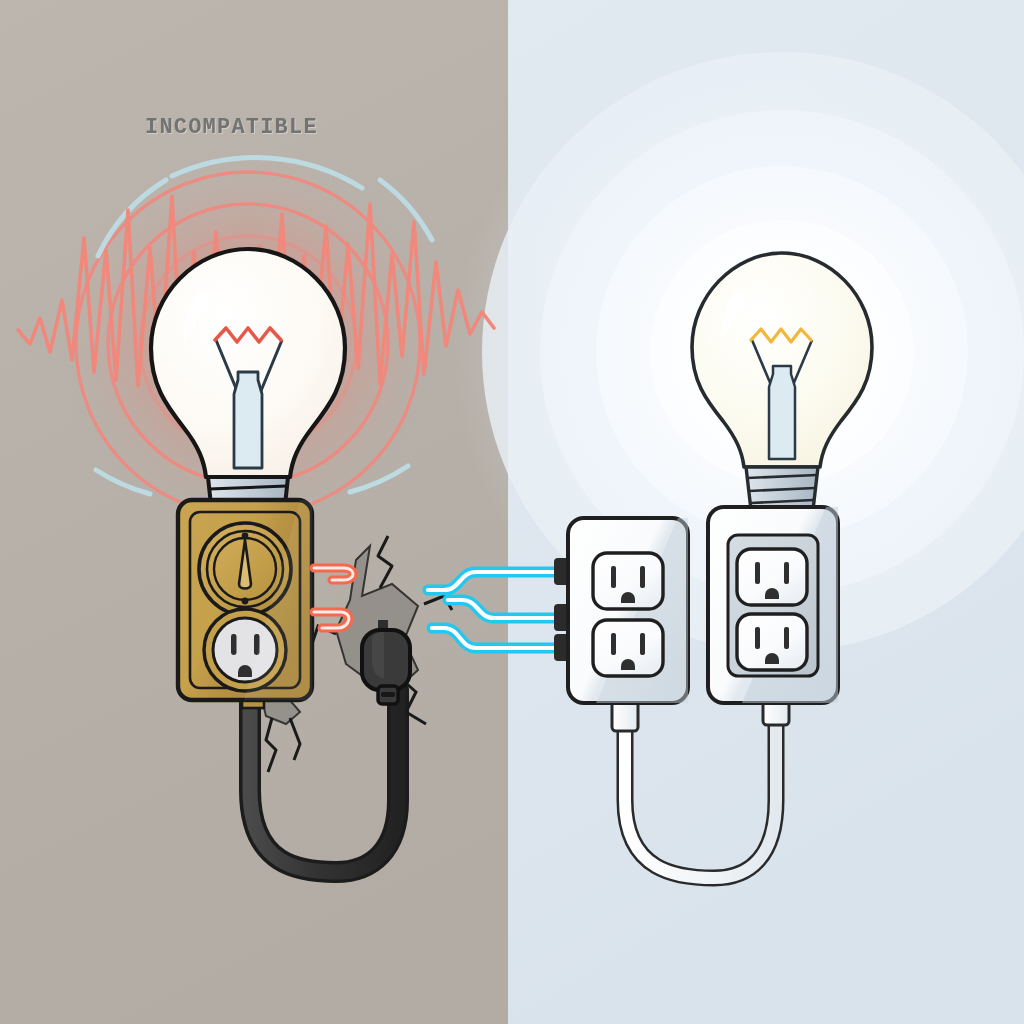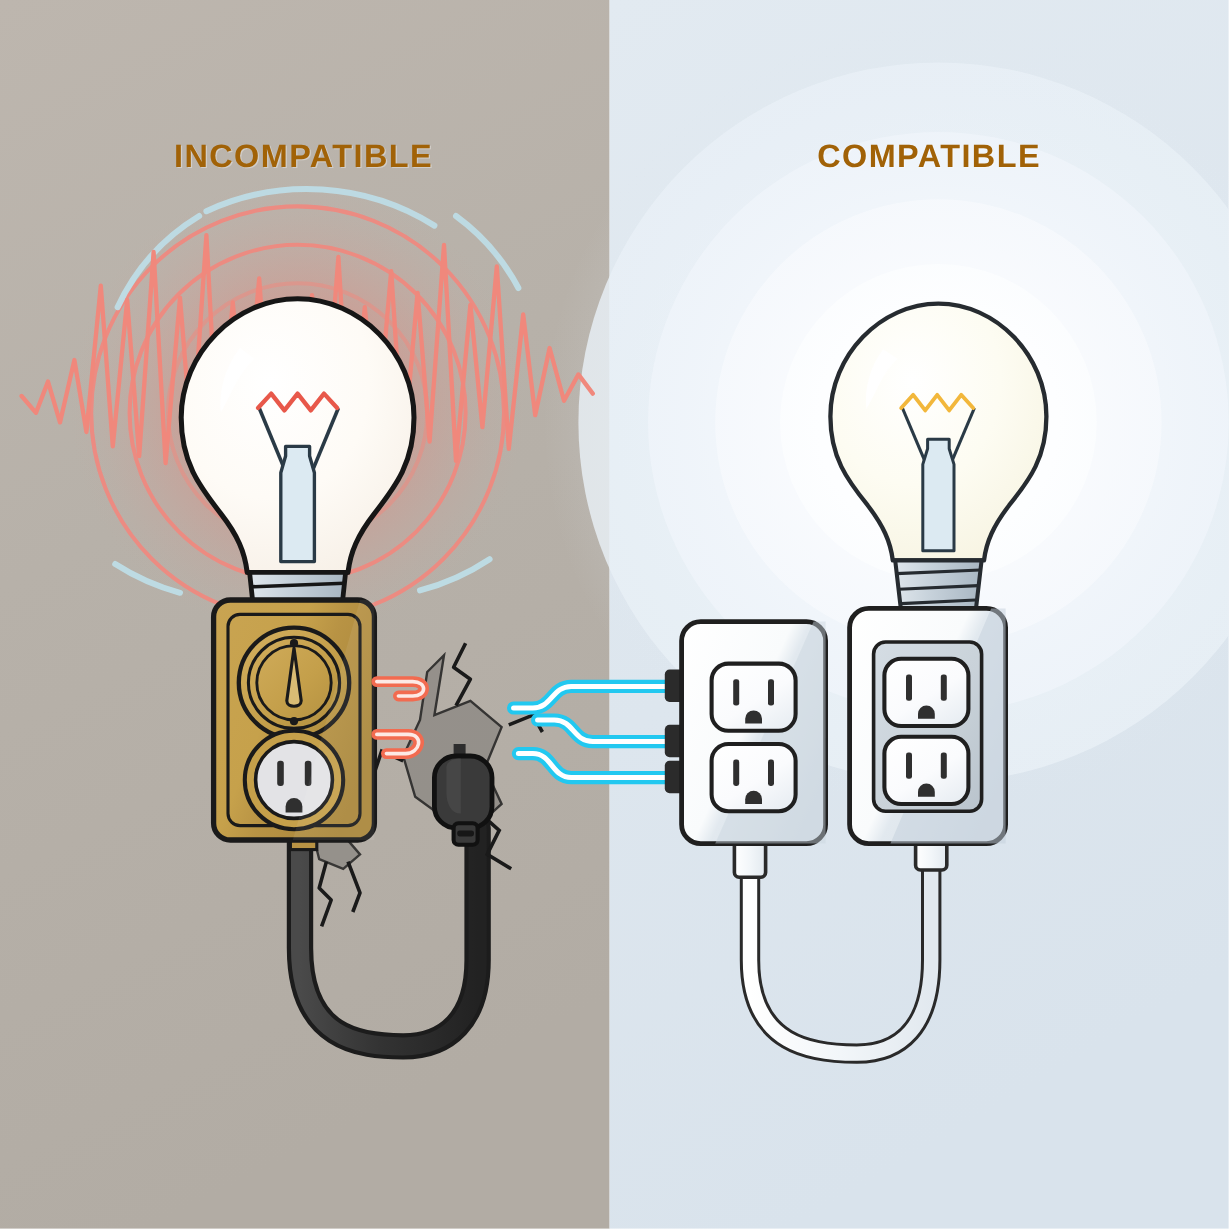--- a/index.html
+++ b/index.html
@@ -16,25 +16,25 @@
   }
   #stage svg.layer {
     position: absolute;
     top: 0;
     left: 0;
     width: 1024px;
     height: 1024px;
   }
   .panel-title {
     position: absolute;
-    font-family: Liberation Sans, sans-serif;
+    font-family: Liberation Mono, monospace;
     font-weight: bold;
-    font-size: 27px;
+    font-size: 22px;
     letter-spacing: 1.2px;
-    color: #a16207;
+    color: #737373;
     white-space: nowrap;
     user-select: none;
     text-shadow: 1px 1px 0 rgba(255,255,255,0.35);
   }
   #title-incompatible {
     left: 145px;
     top: 115px;
   }
   #title-compatible {
     left: 681px;
@@ -379,15 +379,14 @@
         <rect x="737" y="614" width="70" height="56" rx="14" fill="url(#whiteSocket)" stroke="#1f1f1f" stroke-width="3.4"></rect>
         <rect x="755" y="627" width="5" height="22" rx="2" fill="#2f2f2f"></rect>
         <rect x="784" y="627" width="5" height="22" rx="2" fill="#2f2f2f"></rect>
         <path d="M 765 660 A 7 7 0 0 1 779 660 L 779 664 L 765 664 Z" fill="#2f2f2f"></path>
       </g>
     </g>
   </svg>
 
   <div class="panel-title" id="title-incompatible">INCOMPATIBLE</div>
 
-  <div class="panel-title" id="title-compatible">COMPATIBLE</div>
 
 </div>
 
 </body></html>

